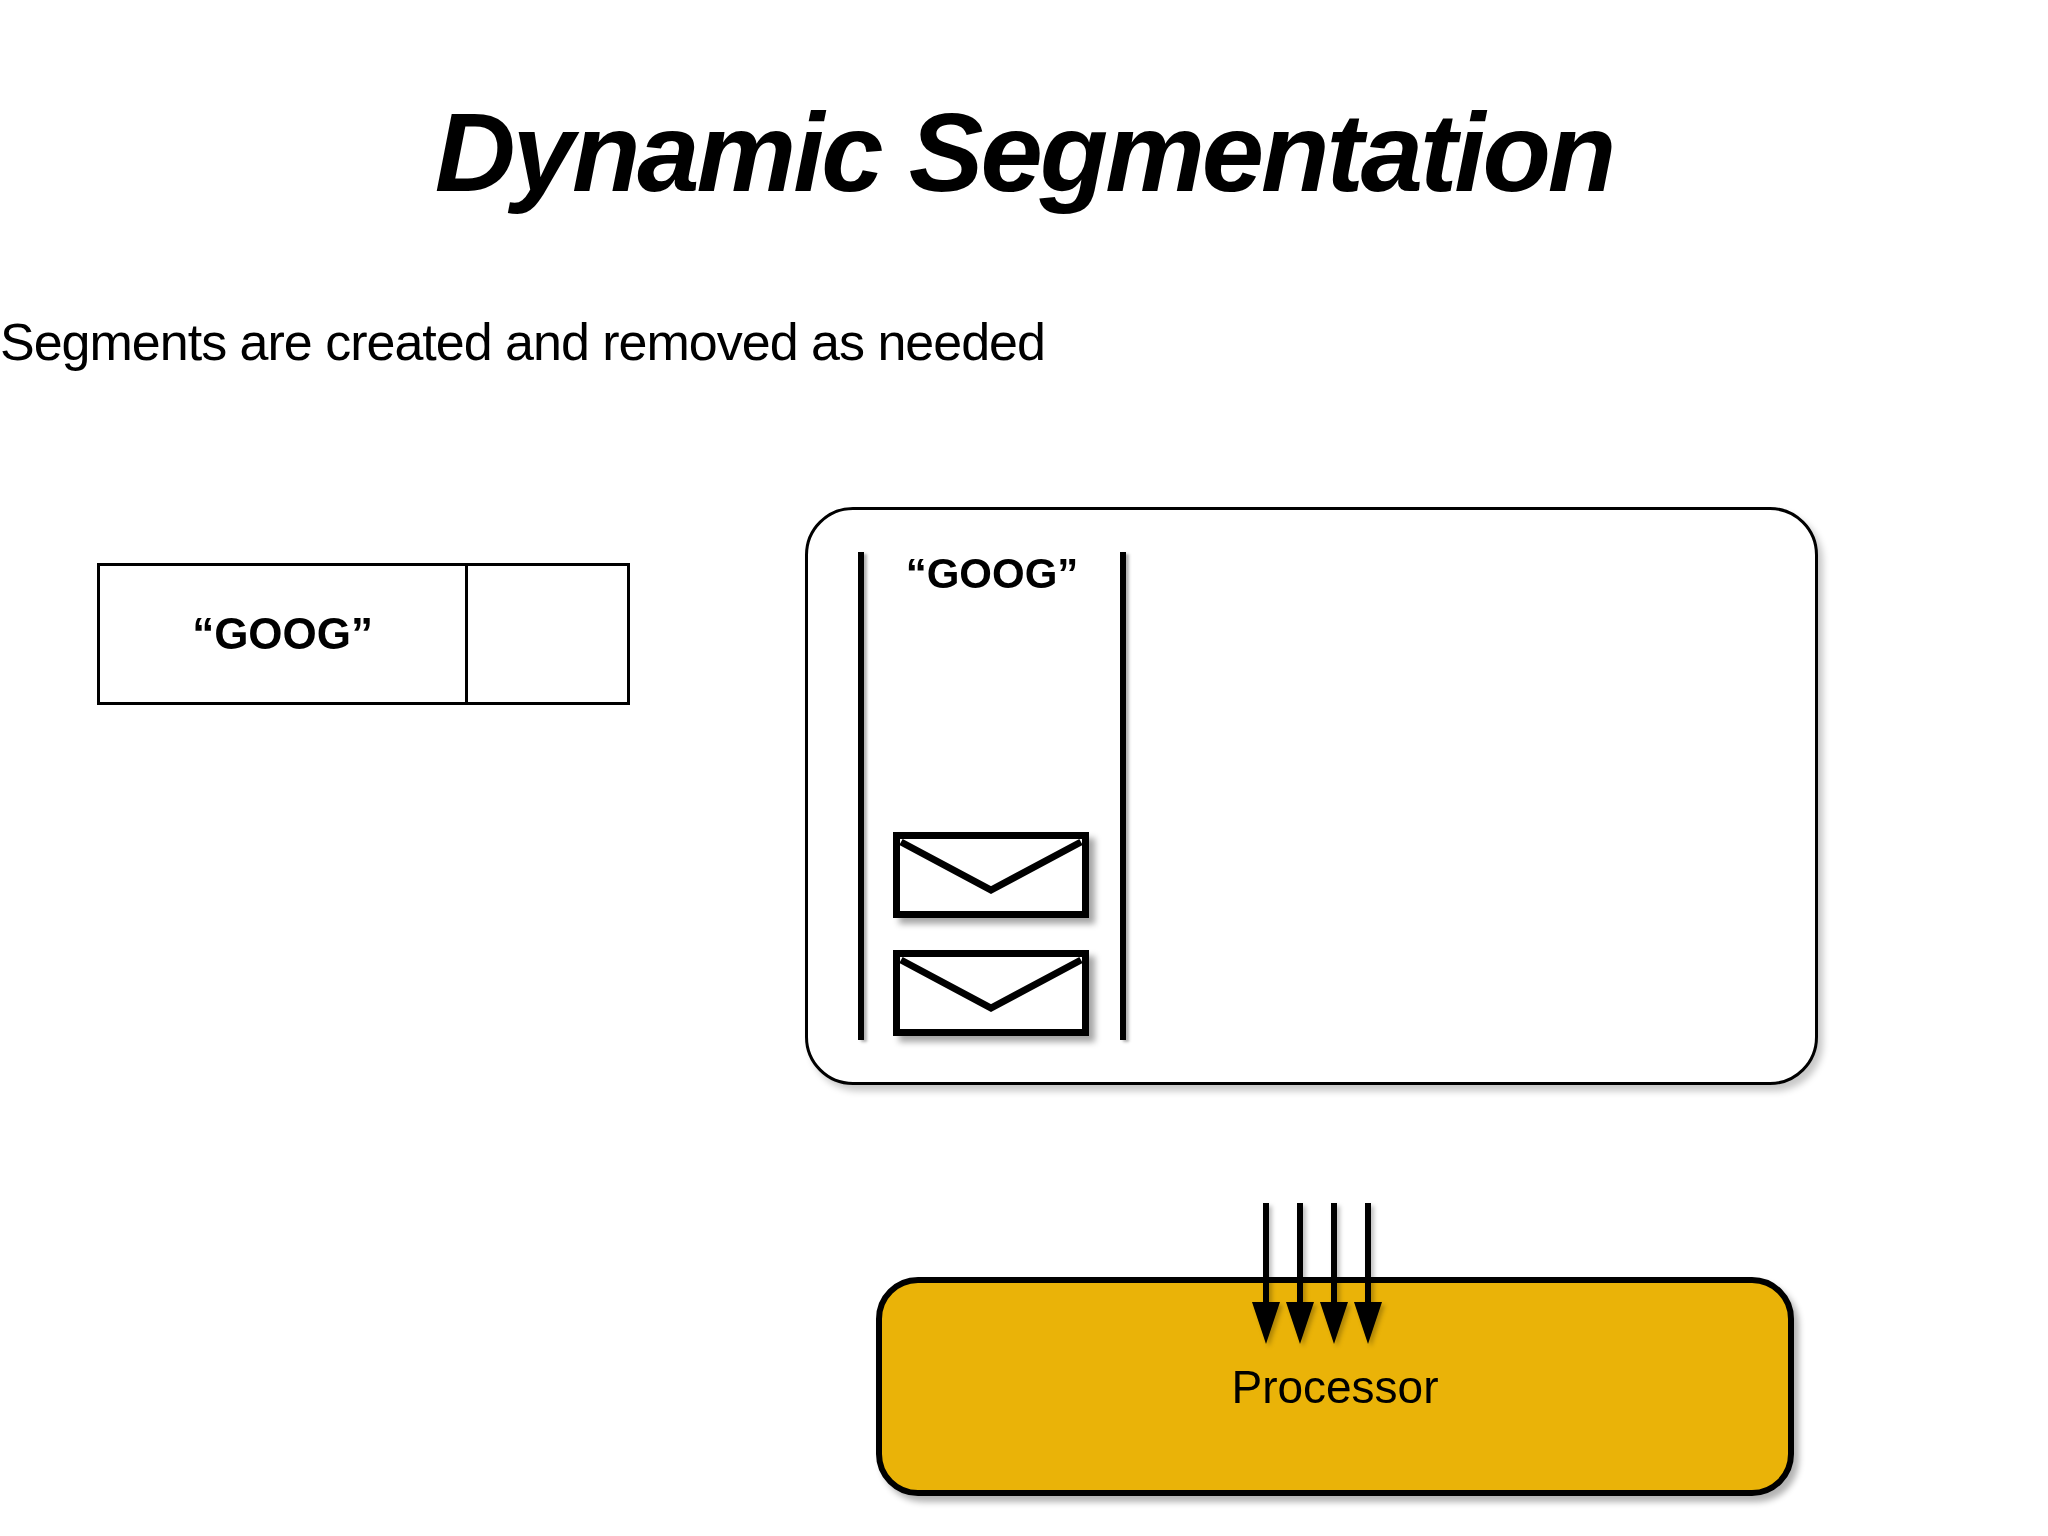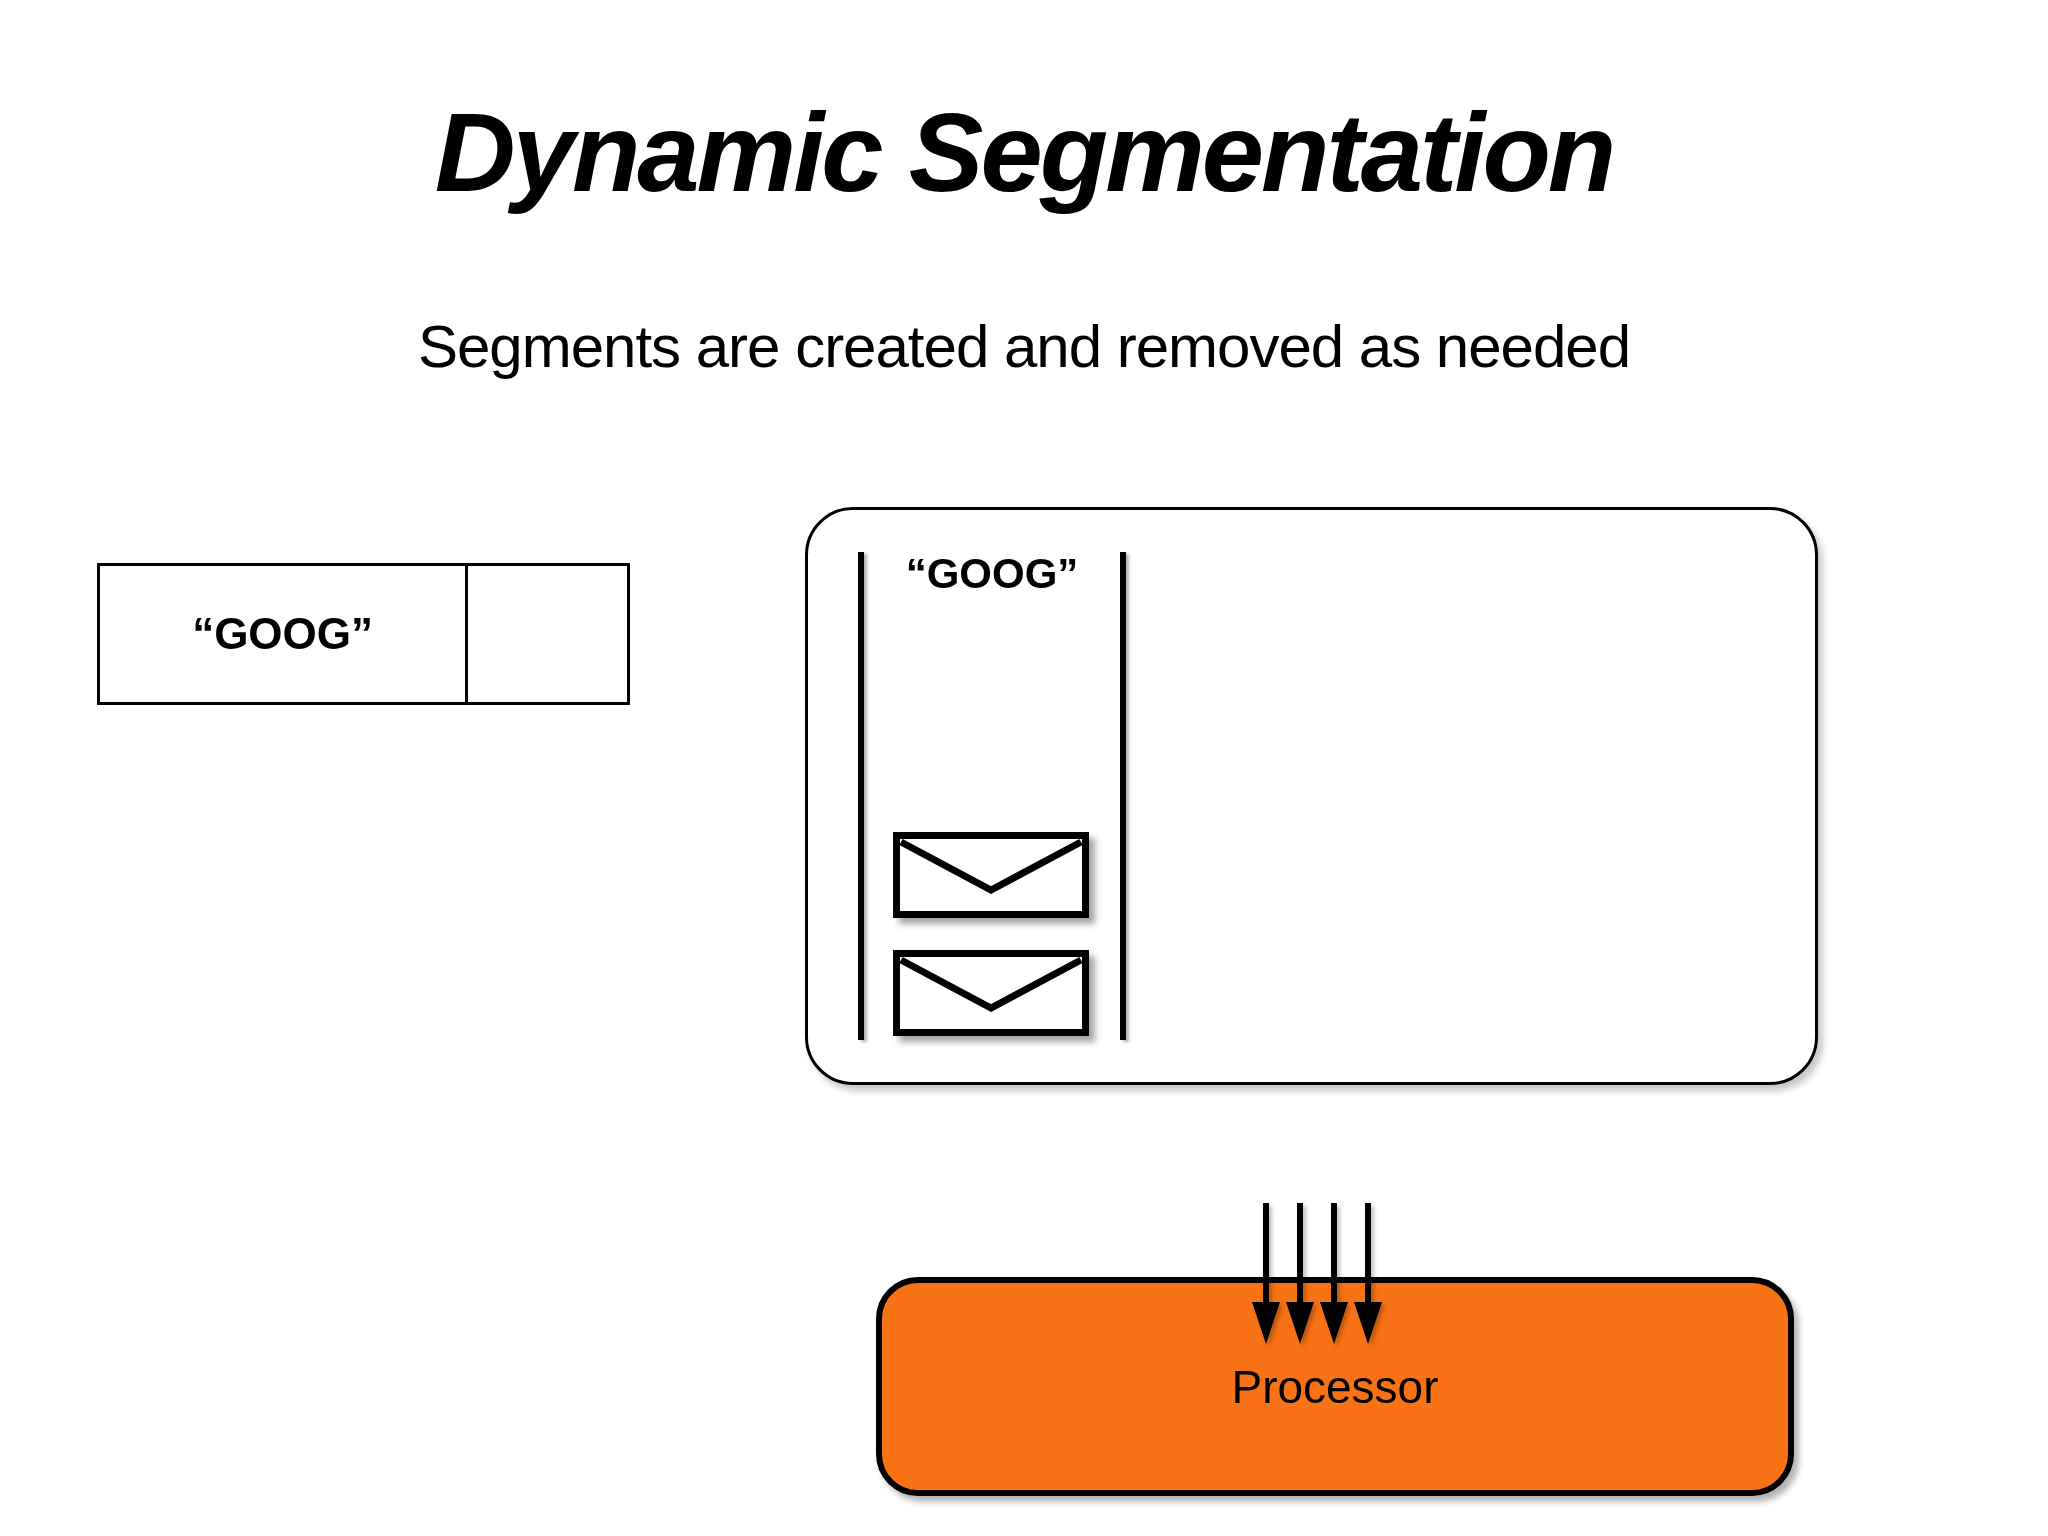--- a/index.html
+++ b/index.html
@@ -19,22 +19,22 @@
     font-size: 112px;
     font-weight: bold;
     letter-spacing: -3px;
     color: #000000;
     font-style: italic;
   }
 
   .slide-subtitle {
     position: absolute;
     top: 312px; left: 0; width: 100%;
-    text-align: center;
-    font-size: 60px;
+    text-align: left;
+    font-size: 52px;
     letter-spacing: -1px;
     color: #000000;
   }
 
   
   .segment-record {
     position: absolute;
     left: 97px; top: 563px;
     width: 533px; height: 142px;
     border: 3px solid #000;
@@ -89,21 +89,21 @@
   .envelope.e2 { top: 440px; }
 
   
   .processor-box {
     position: absolute;
     left: 876px; top: 1277px;
     width: 918px; height: 219px;
     border: 6px solid #000;
     border-radius: 42px;
     box-sizing: border-box;
-    background: #f97316;
+    background: #eab308;
     box-shadow: 5px 6px 6px rgba(0,0,0,0.3);
     display: flex; align-items: center; justify-content: center;
     font-size: 46px;
     z-index: 1;
   }
 
   .arrows-svg {
     position: absolute;
     left: 1240px; top: 1196px;
     width: 156px; height: 162px;

